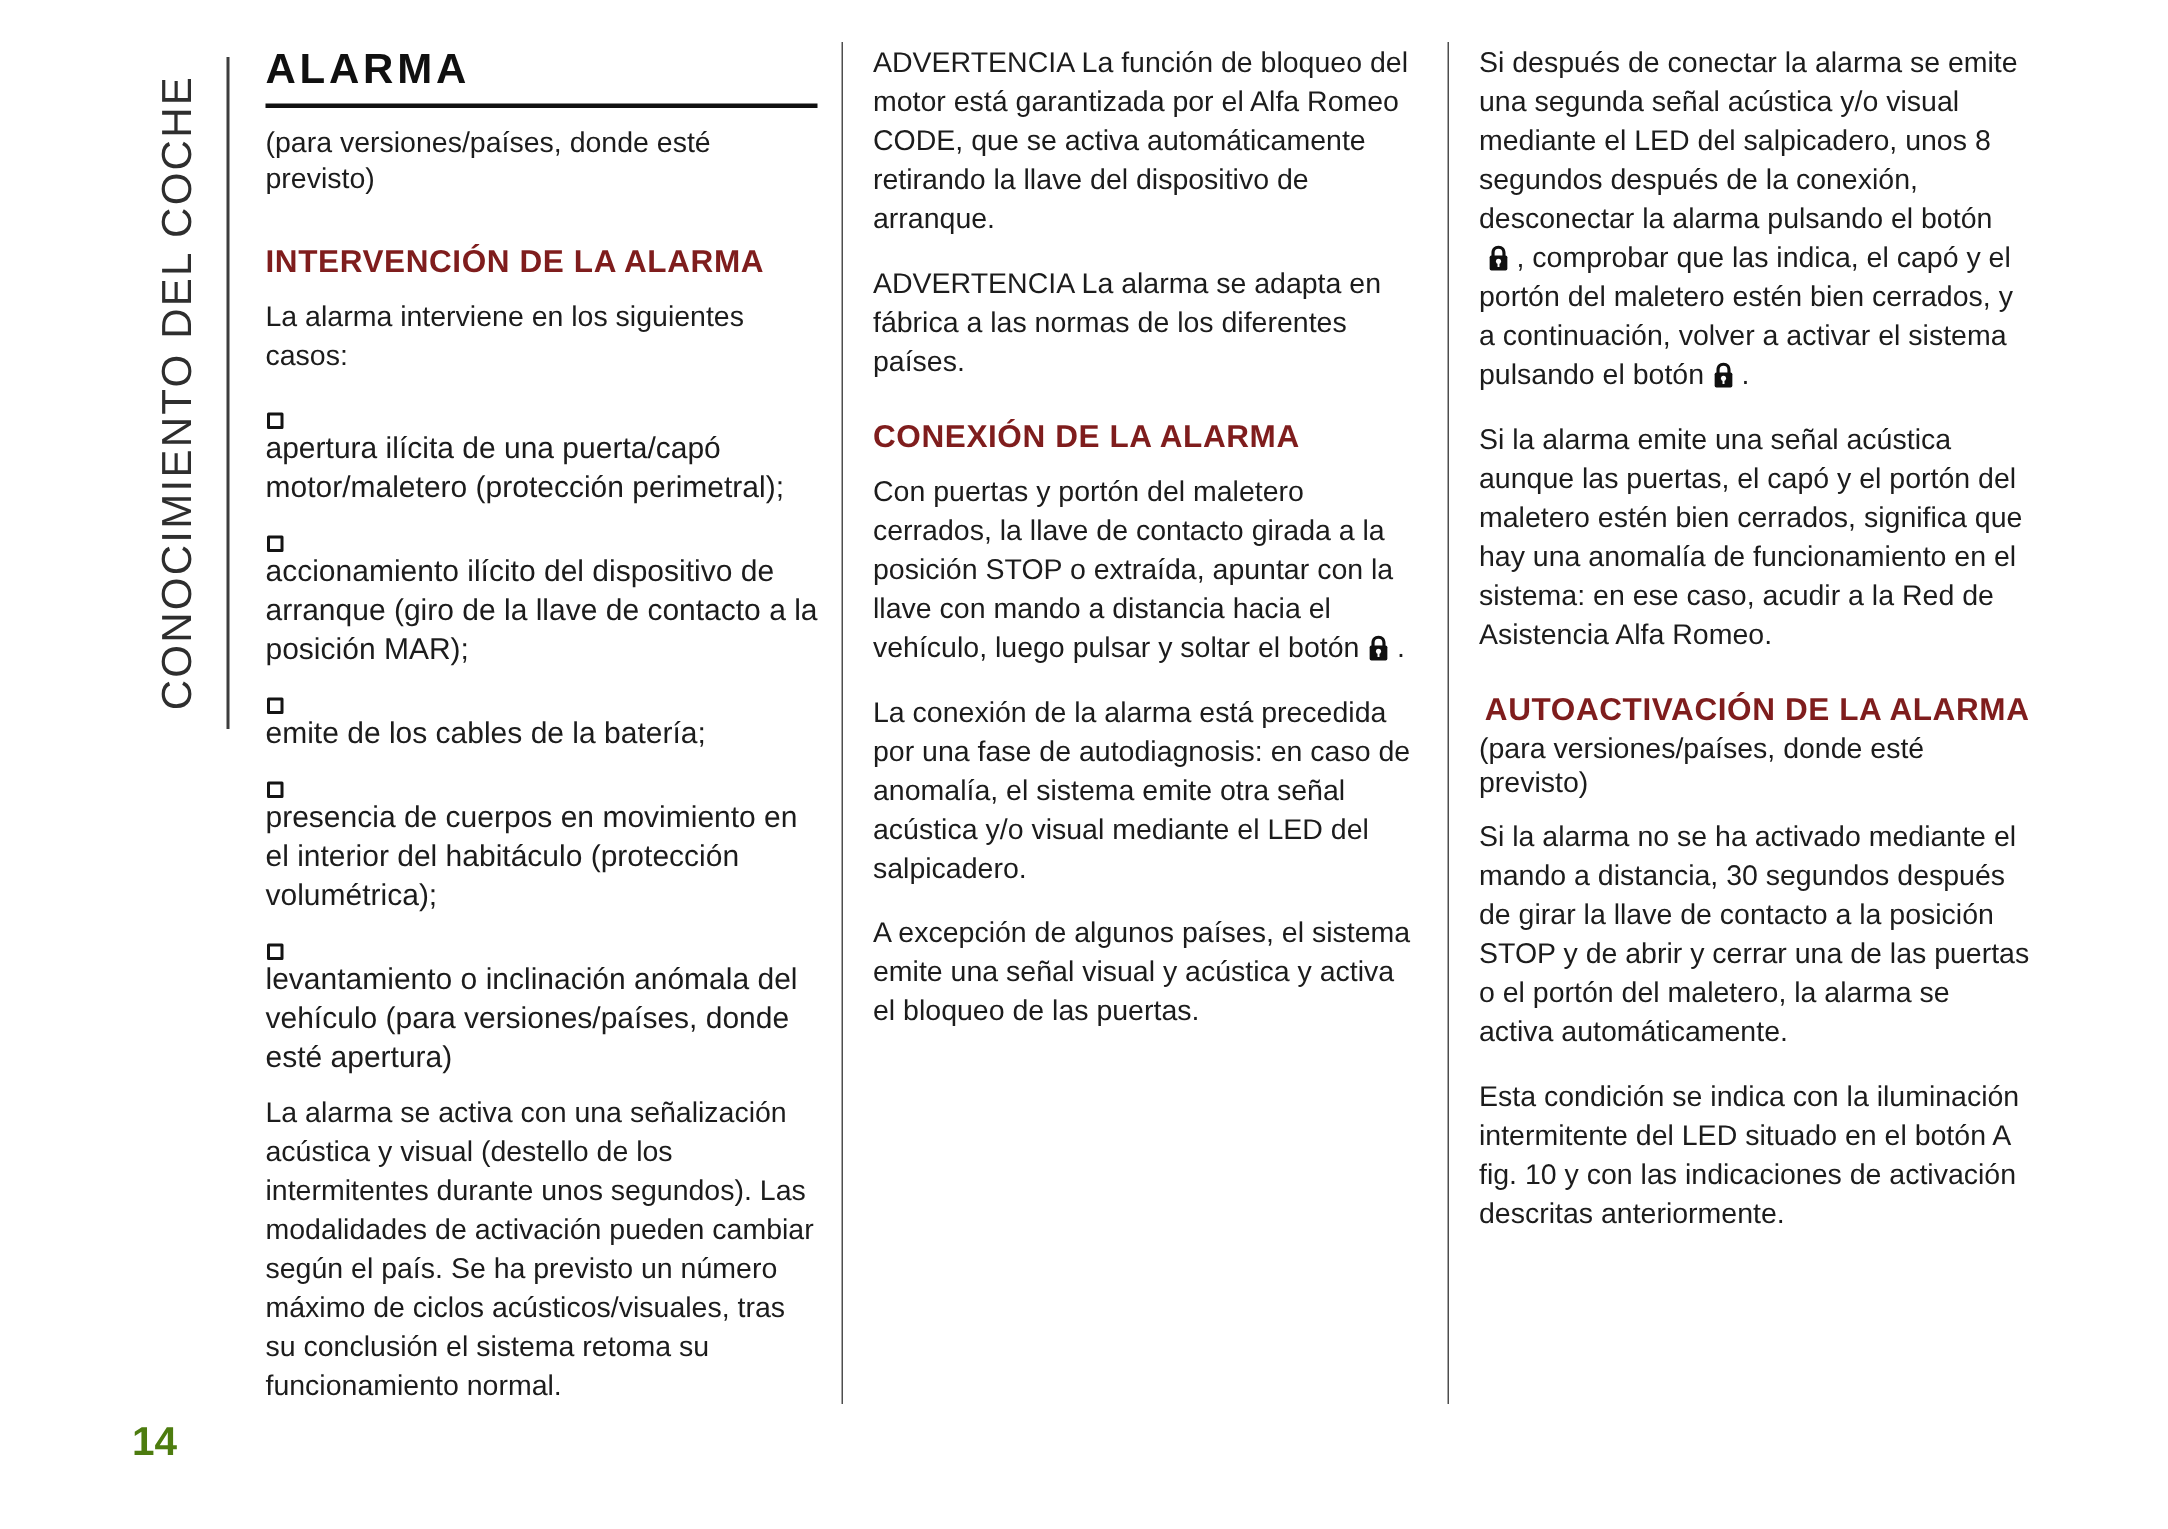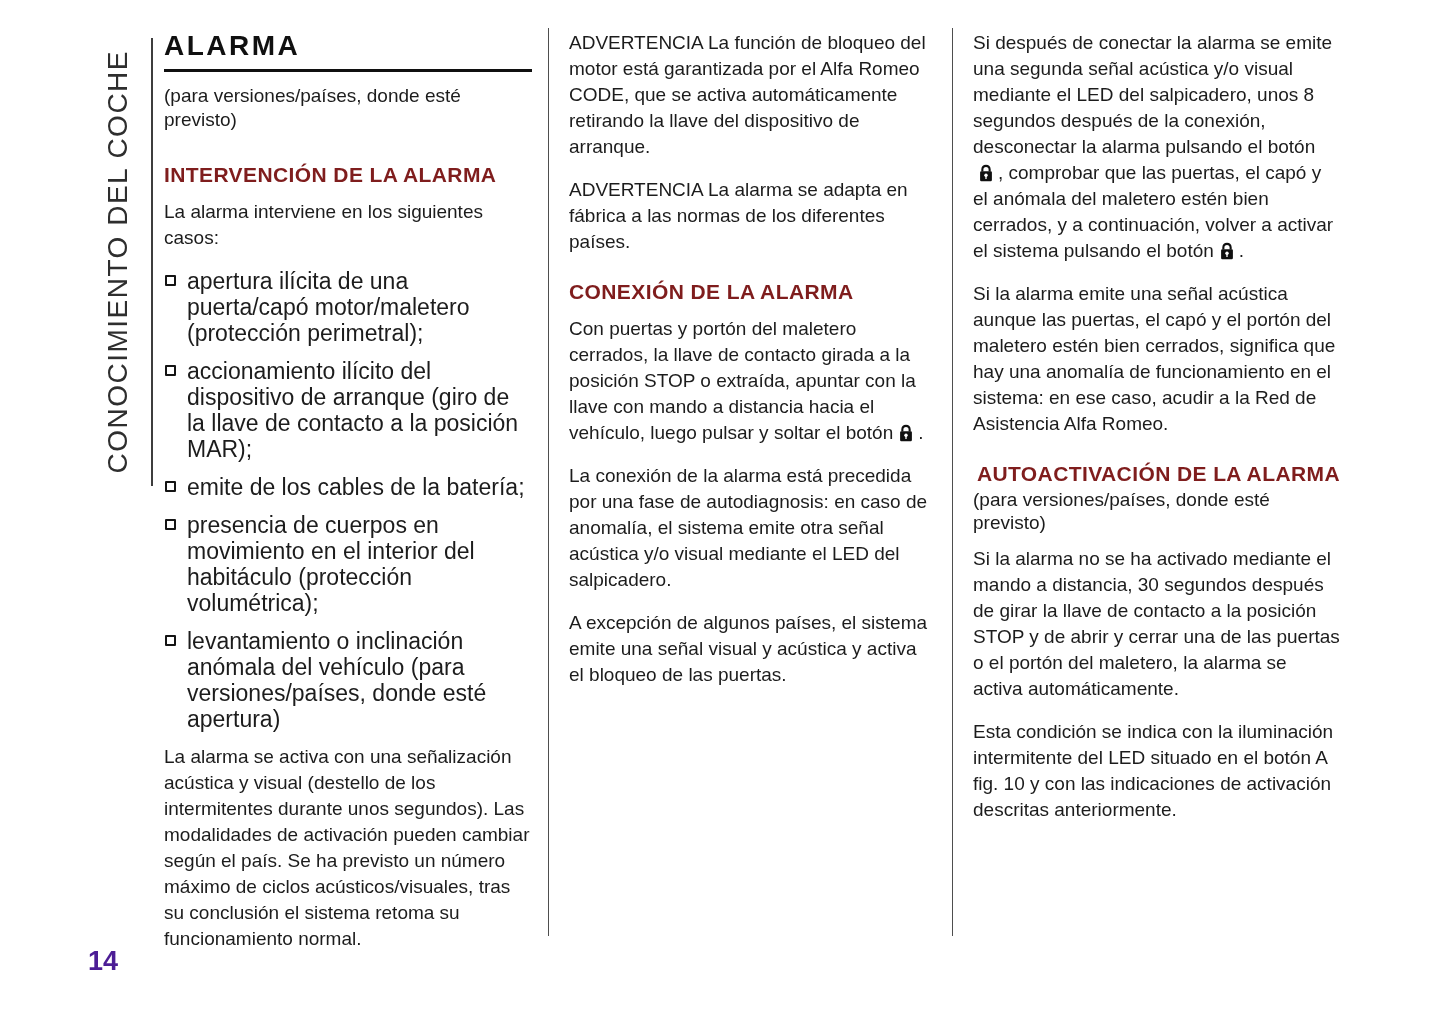--- a/index.html
+++ b/index.html
@@ -8,42 +8,42 @@
   .page { position:relative; width:1445px; height:1019px; overflow:hidden; background:#fff; }
 
   
   .sidebar-chapter { position:absolute; left:94px; top:38px; height:448px; width:48px;
                      display:flex; align-items:center; justify-content:center; }
   .vtext { writing-mode:vertical-rl; transform:rotate(180deg); white-space:nowrap;
            font-size:28px; letter-spacing:1.5px; color:#2e2e2e; }
   .sidebar-rule { position:absolute; left:151px; top:38px; width:2px; height:448px; background:#3d3d3d; }
 
   
-  .columns { position:absolute; left:144px; top:28px; height:908px; display:flex; }
+  .columns { position:absolute; left:157px; top:28px; height:908px; display:flex; }
   .col { width:404px; padding:2px 16px 0 20px; }
   .col + .col { border-left:1.6px solid #4e4e4e; }
 
   .doc-title { font-size:28px; font-weight:bold; letter-spacing:2.5px; color:#101010;
                padding-bottom:7px; border-bottom:3.5px solid #101010; margin-bottom:12px; }
   .subtitle { font-size:19px; line-height:24px; margin-bottom:30px; }
   .section-heading { font-size:21px; font-weight:bold; letter-spacing:0.4px; line-height:25px;
                      color:#7f1d1d; margin:24px 0 12px 0; }
   p.body { font-size:19px; line-height:26px; margin-bottom:17px; }
   .tight-sub { font-size:19px; line-height:23px; margin-bottom:12px; }
 
   
-  .bullet { display:flex; font-size:23px; line-height:26px; margin-bottom:12px; }
+  .bullet { display:flex; font-size:20px; line-height:26px; margin-bottom:12px;flex-direction:column; }
   .sq { flex:0 0 auto; width:11px; height:11px; border:2px solid #141414; border-radius:1px;
         margin:7px 11px 0 1px; background:#fff; }
   .bullet .btxt { flex:1; }
 
   
   .lock { display:inline-block; vertical-align:-3px; margin:0 5px 0 6px; line-height:0; }
 
-  .page-number { position:absolute; left:88px; top:946px; font-size:27px; font-weight:bold; color:#4c1d95; }
+  .page-number { position:absolute; left:88px; top:946px; font-size:27px; font-weight:bold; color:#4d7c0f; }
 </style>
 </head>
 <body>
 
 <div class="page">
 
   <div class="sidebar-chapter">
     <div class="vtext">CONOCIMIENTO DEL COCHE</div>
   </div>
   <div class="sidebar-rule"></div>
@@ -97,21 +97,21 @@
       <p class="body">La conexión de la alarma está precedida por una fase de autodiagnosis: en caso de anomalía, el sistema emite otra señal acústica y/o visual mediante el LED del salpicadero.</p>
       <p class="body">A excepción de algunos países, el sistema emite una señal visual y acústica y activa el bloqueo de las puertas.</p>
     </div>
 
     <div class="col">
       <p class="body"><span>Si después de conectar la alarma se emite una segunda señal acústica y/o visual mediante el LED del salpicadero, unos 8 segundos después de la conexión, desconectar la alarma pulsando el botón</span><span class="lock"><svg width="14" height="18" viewBox="0 0 14 18" aria-hidden="true">
               <path d="M7 0.8 C4.1 0.8 2.3 2.7 2.3 5.6 V7.6 H4.4 V5.6 C4.4 3.8 5.3 2.9 7 2.9 C8.7 2.9 9.6 3.8 9.6 5.6 V7.6 H11.7 V5.6 C11.7 2.7 9.9 0.8 7 0.8 Z" fill="#101010"></path>
               <rect x="1.1" y="7.3" width="11.8" height="10" rx="1.2" fill="#101010"></rect>
               <circle cx="7" cy="11.2" r="1.7" fill="#ffffff"></circle>
               <rect x="6.35" y="11.6" width="1.3" height="3.4" fill="#ffffff"></rect>
-            </svg></span><span>, comprobar que las puertas, el capó y el anómala del maletero estén bien cerrados, y a continuación, volver a activar el sistema pulsando el botón</span><span class="lock"><svg width="14" height="18" viewBox="0 0 14 18" aria-hidden="true">
+            </svg></span><span>, comprobar que las indica, el capó y el portón del maletero estén bien cerrados, y a continuación, volver a activar el sistema pulsando el botón</span><span class="lock"><svg width="14" height="18" viewBox="0 0 14 18" aria-hidden="true">
               <path d="M7 0.8 C4.1 0.8 2.3 2.7 2.3 5.6 V7.6 H4.4 V5.6 C4.4 3.8 5.3 2.9 7 2.9 C8.7 2.9 9.6 3.8 9.6 5.6 V7.6 H11.7 V5.6 C11.7 2.7 9.9 0.8 7 0.8 Z" fill="#101010"></path>
               <rect x="1.1" y="7.3" width="11.8" height="10" rx="1.2" fill="#101010"></rect>
               <circle cx="7" cy="11.2" r="1.7" fill="#ffffff"></circle>
               <rect x="6.35" y="11.6" width="1.3" height="3.4" fill="#ffffff"></rect>
             </svg></span><span>.</span></p>
 
       <p class="body">Si la alarma emite una señal acústica aunque las puertas, el capó y el portón del maletero estén bien cerrados, significa que hay una anomalía de funcionamiento en el sistema: en ese caso, acudir a la Red de Asistencia Alfa Romeo.</p>
 
       <div class="section-heading" style="margin-bottom:2px;text-align:right;">AUTOACTIVACIÓN DE LA ALARMA</div>
       <div class="tight-sub">(para versiones/países, donde esté previsto)</div>

